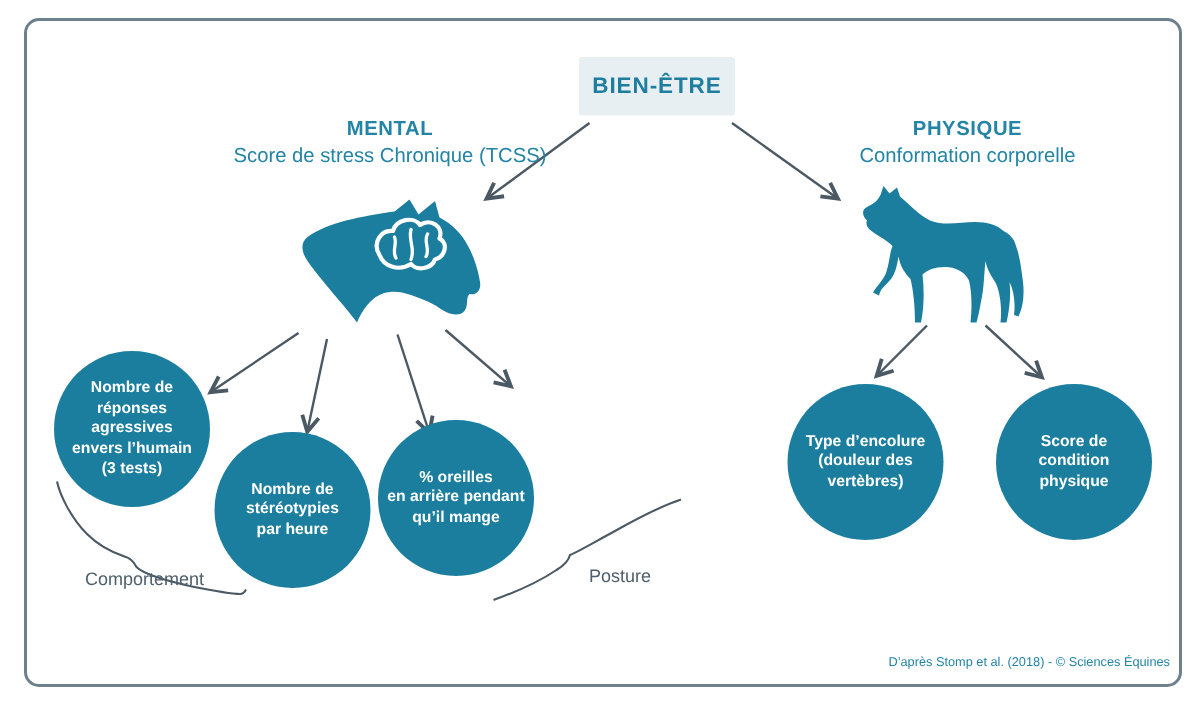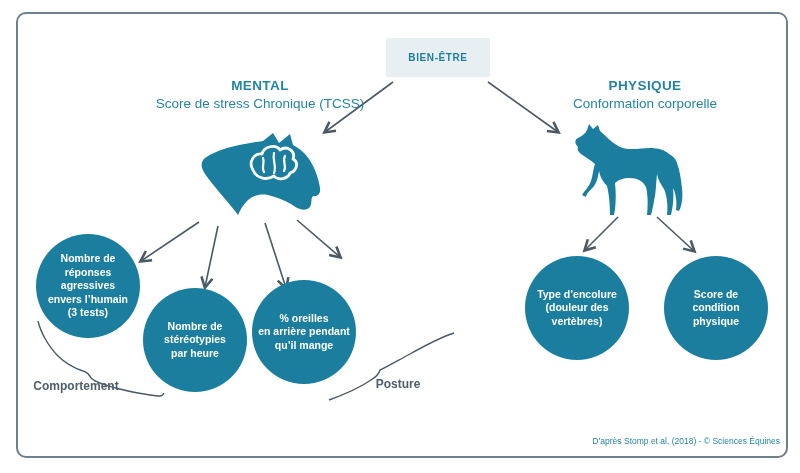--- a/index.html
+++ b/index.html
@@ -3,31 +3,31 @@
 <meta charset="utf-8">
 <style>
   html,body{margin:0;padding:0;background:#ffffff;}
   body{width:800px;height:473px;overflow:hidden;font-family:"Liberation Sans",sans-serif;}
   .canvas{position:relative;width:800px;height:473px;background:#ffffff;}
   .frame{position:absolute;left:16px;top:12px;width:772px;height:446px;box-sizing:border-box;
          border:2px solid #6e808c;border-radius:10px;}
   .overlay{position:absolute;left:0;top:0;width:800px;height:473px;pointer-events:none;}
   .root-box{position:absolute;left:386px;top:38px;width:104px;height:39px;background:#e7eff3;
             border-radius:2px;display:flex;align-items:center;justify-content:center;}
-  .root-box span{color:#1f7ea0;font-weight:bold;font-size:10px;letter-spacing:.6px;}
+  .root-box span{color:#1f7ea0;font-weight:bold;font-size:15px;letter-spacing:.6px;}
   .branch-header{position:absolute;text-align:center;color:#2384a6;font-size:13.5px;line-height:1.32;}
   .branch-header .bh-label{font-weight:bold;letter-spacing:.4px;}
   .bh-mental{left:115px;top:77px;width:290px;text-align:center;}
   .bh-physique{left:530px;top:77px;width:230px;}
   .circle{position:absolute;width:104px;height:104px;border-radius:50%;background:#1b7e9e;
           display:flex;align-items:center;justify-content:center;text-align:center;}
   .circle span{color:#ffffff;font-size:10.5px;font-weight:bold;line-height:1.3;white-space:pre-line;padding:4px;}
   .c1{left:36px;top:234px;}  .c2{left:143px;top:288px;}  .c3{left:252px;top:280px;}
   .c4{left:336px;top:234px;} .c5{left:525px;top:256px;}  .c6{left:664px;top:256px;}
-  .group-label{position:absolute;color:#4e5e6a;font-size:12px;text-align:center;font-weight:bold;}
+  .group-label{position:absolute;color:#4e5e6a;font-size:12px;text-align:right;}
   .gl-comportement{left:16px;top:379px;width:120px;}
   .gl-posture{left:362px;top:377px;width:72px;}
   .footer{position:absolute;left:480px;top:436px;width:300px;text-align:right;
           color:#2384a6;font-size:8.5px;}
   .horse-head-svg{position:absolute;left:197px;top:131px;width:124px;height:88px;}
   .horse-body-svg{position:absolute;left:572px;top:122px;width:126px;height:96px;}
 </style>
 </head>
 <body>
 

